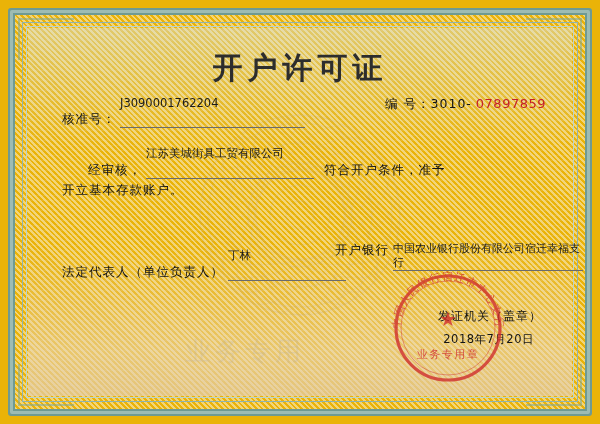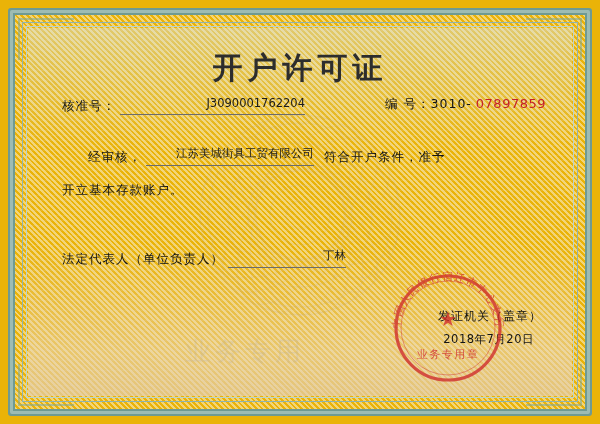--- a/index.html
+++ b/index.html
@@ -152,23 +152,23 @@
     letter-spacing: 1px;
     color: #141414;
   }
   .value {
     font-size: 11.5px;
     color: #1b1b1b;
   }
   .underline {
     display: inline-block;
     border-bottom: 1px solid #6b6b6b;
-    text-align: right;
+    text-align: left;
     vertical-align: bottom;
-    padding-bottom: 4px;
+    padding-bottom: 17px;
   }
 
   
   .r-approval { left: 32px; top: 66px; }
   .r-approval .underline { width: 185px; }
   .r-number { right: 24px; top: 66px; }
   .r-number .num-prefix { font-size: 12.5px; }
   .r-number .num-red {
     color: #c5202a;
     font-size: 13px;
@@ -304,20 +304,24 @@
       <span class="label tail">符合开户条件，准予</span>
     </div>
 
     <div class="row r-body2 label">开立基本存款账户。</div>
 
     <div class="row r-legal">
       <span class="label">法定代表人（单位负责人）</span>
       <span class="underline value">丁林</span>
     </div>
 
+    <div class="row r-bank">
+      <span class="label">开户银行</span>
+      <span class="bank-val">中国农业银行股份有限公司宿迁幸福支行</span>
+    </div>
 
 
     <div class="issuer">发证机关（盖章）</div>
     <div class="issue-date">2018年7月20日</div>
 
     <svg class="seal" viewBox="0 0 132 132">
       <defs>
         <path id="sealTopArc" d="M 18,66 A 48,48 0 0 1 114,66" fill="none"></path>
         <path id="sealBottomArc" d="M 28,66 A 38,38 0 0 0 104,66" fill="none"></path>
       </defs>

